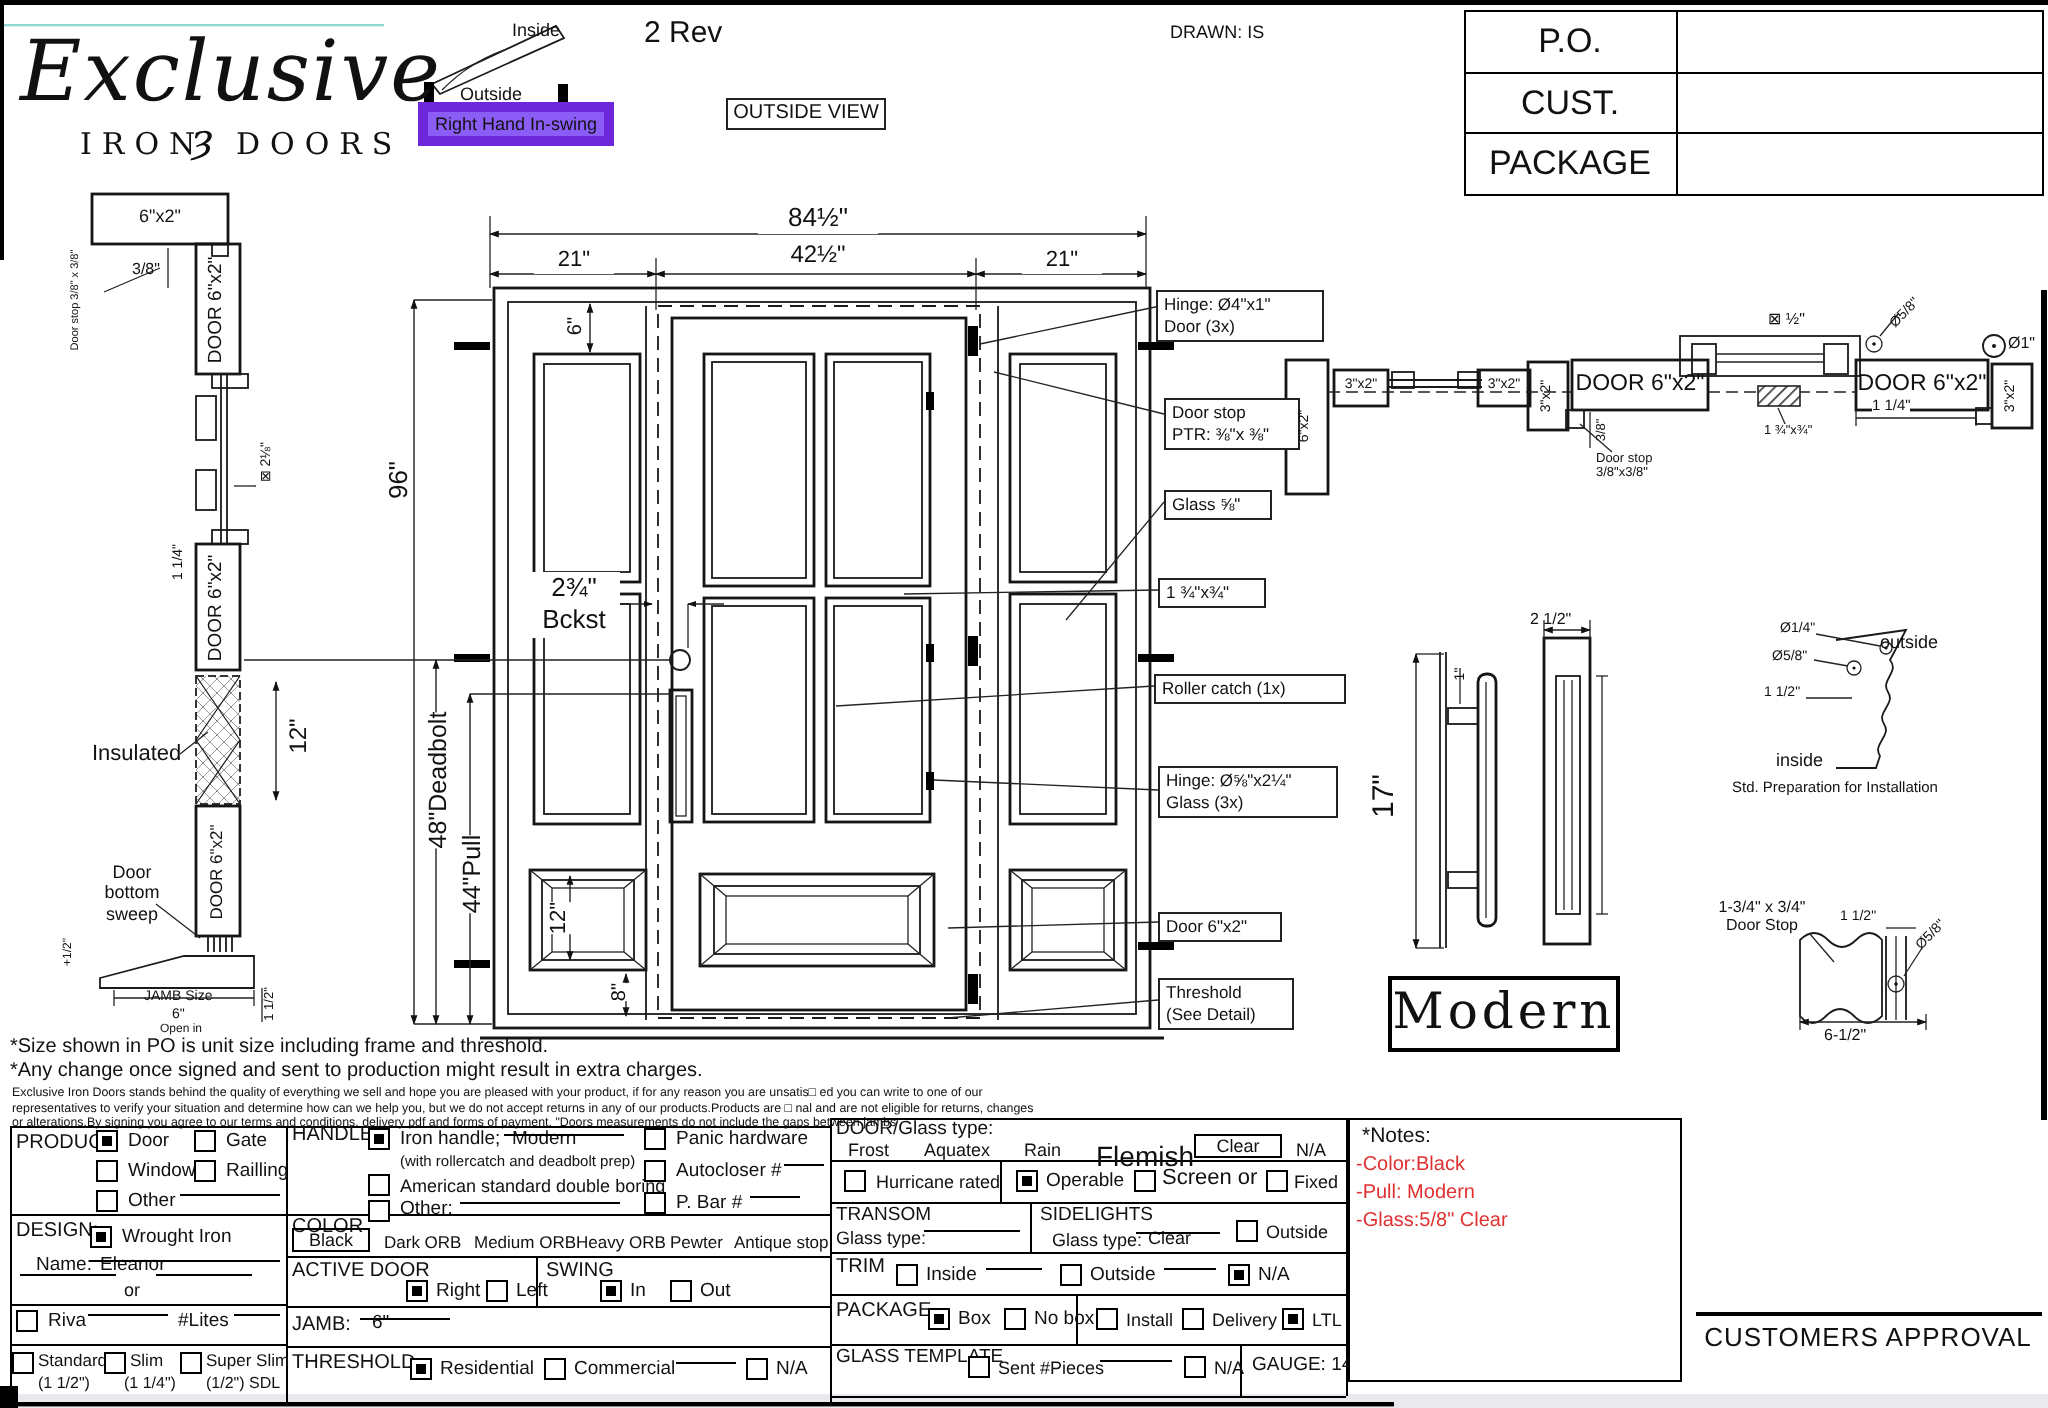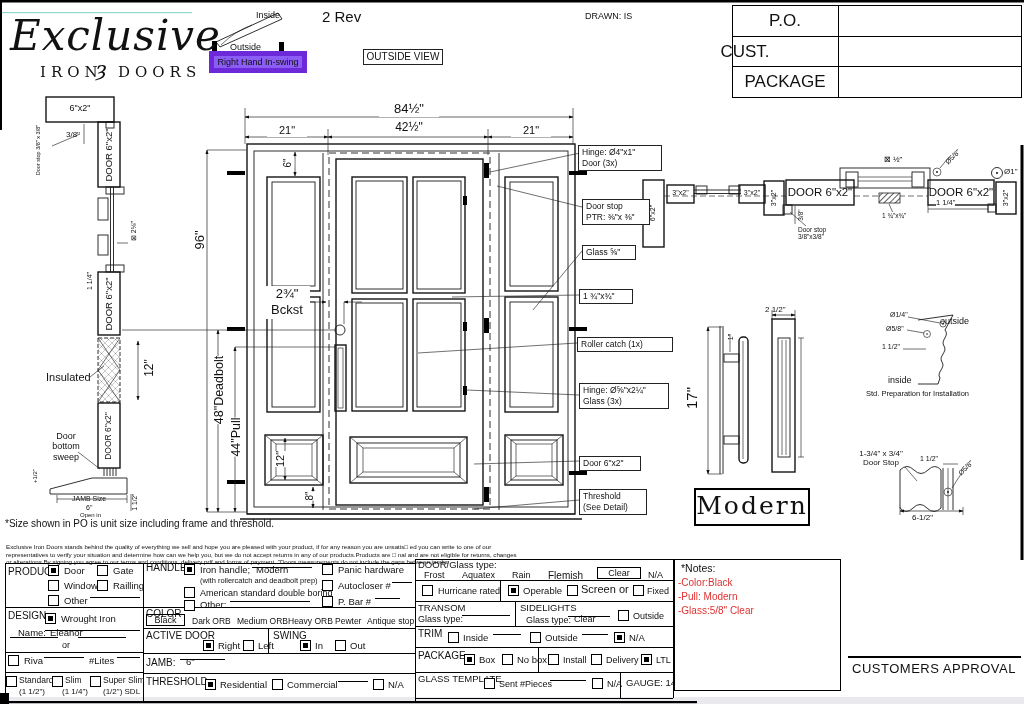--- a/index.html
+++ b/index.html
@@ -251,21 +251,21 @@
 <div class="lb c" style="left:209px;top:51px;width:88px;border:5px solid #6d28d9;font-size:9px;padding:1px 0;background:#8b5cf6">Right Hand In-swing</div>
 <div class="lb" style="left:322px;top:8px;font-size:15px">2 Rev</div>
 <div class="lb c" style="left:363px;top:49px;width:78px;border:1px solid #222;font-size:10px;padding:1px 0">OUTSIDE VIEW</div>
 <div class="lb" style="left:585px;top:11px;font-size:9px">DRAWN: IS</div>
 
 <div class="bx" style="left:732px;top:5px;width:290px;height:93px;border-width:1.6px"></div>
 <div class="vl" style="left:838px;top:5px;height:93px;width:1.4px"></div>
 <div class="hl" style="left:732px;top:36px;width:290px;height:1.4px"></div>
 <div class="hl" style="left:732px;top:66px;width:290px;height:1.4px"></div>
 <div class="lb c" style="left:732px;top:11px;width:106px;font-size:17px">P.O.</div>
-<div class="lb c" style="left:692px;top:42px;width:106px;font-size:17px">CUST.</div>
+<div class="lb c" style="left:732px;top:42px;width:106px;font-size:17px">CUST.</div>
 <div class="lb c" style="left:838px;top:41px;width:184px;font-size:17px"></div>
 <div class="lb c" style="left:732px;top:72px;width:106px;font-size:17px">PACKAGE</div>
 <div class="lb c" style="left:838px;top:71px;width:184px;font-size:17px"></div>
 
 <div class="lb c" style="left:51px;top:103px;width:58px;font-size:9px">6"x2"</div>
 <div class="lb" style="left:66px;top:130px;font-size:8px">3/8"</div>
 <div class="lb rv c" style="left:38px;top:150px;font-size:5.5px">Door stop
 3/8" x 3/8"</div>
 <div class="lb rv" style="left:109px;top:155px;font-size:9.5px">DOOR 6"x2"</div>
 <div class="lb rv" style="left:109px;top:304px;font-size:9.5px">DOOR 6"x2"</div>
@@ -335,20 +335,21 @@
 <div class="lb" style="left:940px;top:316px;font-size:9px">outside</div>
 <div class="lb" style="left:888px;top:375px;font-size:9px">inside</div>
 <div class="lb" style="left:866px;top:390px;font-size:7.5px;white-space:nowrap">Std. Preparation for Installation</div>
 <div class="lb c" style="left:852px;top:449px;width:58px;font-size:8px">1-3/4" x 3/4"
 Door Stop</div>
 <div class="lb" style="left:920px;top:455px;font-size:7px;background:#fff">1 1/2"</div>
 <div class="lb r45" style="left:966px;top:468px;font-size:7px">Ø5/8"</div>
 <div class="lb" style="left:912px;top:513px;font-size:8px;background:#fff">6-1/2"</div>
 
 <div class="lb" style="left:5px;top:518px;font-size:10px">*Size shown in PO is unit size including frame and threshold.</div>
+<div class="lb" style="left:5px;top:530px;font-size:10px">*Any change once signed and sent to production might result in extra charges.</div>
 <div class="lb" style="left:6px;top:543px;font-size:6.2px;white-space:nowrap">Exclusive Iron Doors stands behind the quality of everything we sell and hope you are pleased with your product, if for any reason you are unsatis□ ed you can write to one of our</div>
 <div class="lb" style="left:6px;top:550.5px;font-size:6.2px;white-space:nowrap">representatives to verify your situation and determine how can we help you, but we do not accept returns in any of our products.Products are □ nal and are not eligible for returns, changes</div>
 <div class="lb" style="left:6px;top:558px;font-size:6.2px;white-space:nowrap">or alterations.By signing you agree to our terms and conditions, delivery pdf and forms of payment. "Doors measurements do not include the gaps between jambs</div>
 
 <div class="hl" style="left:5px;top:563px;width:410px"></div>
 <div class="hl" style="left:415px;top:559px;width:258px"></div>
 <div class="hl" style="left:5px;top:702px;width:410px"></div>
 <div class="hl" style="left:5px;top:607px;width:410px"></div>
 <div class="hl" style="left:5px;top:652px;width:138px"></div>
 <div class="hl" style="left:5px;top:672px;width:138px"></div>
@@ -457,21 +458,21 @@
 <span class="cb" style="left:272px;top:679px"></span>
 <div class="lb" style="left:287px;top:680px;font-size:9.5px">Commercial</div>
 <div class="ul" style="left:338px;top:680px;width:30px"></div>
 <span class="cb" style="left:373px;top:679px"></span>
 <div class="lb" style="left:388px;top:680px;font-size:9.5px">N/A</div>
 
 <div class="lb" style="left:418px;top:560px;font-size:9.5px">DOOR/Glass type:</div>
 <div class="lb" style="left:424px;top:570px;font-size:9px">Frost</div>
 <div class="lb" style="left:462px;top:570px;font-size:9px">Aquatex</div>
 <div class="lb" style="left:512px;top:570px;font-size:9px">Rain</div>
-<div class="lb" style="left:548px;top:570px;font-size:10px">Flemish</div>
+<div class="lb" style="left:548px;top:570px;font-size:14px">Flemish</div>
 <div class="lb c" style="left:597px;top:567px;width:42px;border:1.5px solid #000;font-size:9px">Clear</div>
 <div class="lb" style="left:648px;top:570px;font-size:9px">N/A</div>
 
 <span class="cb" style="left:422px;top:585px"></span>
 <div class="lb" style="left:438px;top:586px;font-size:9px">Hurricane rated</div>
 <span class="cb k" style="left:508px;top:585px"></span>
 <div class="lb" style="left:523px;top:586px;font-size:9.5px">Operable</div>
 <span class="cb" style="left:567px;top:585px"></span>
 <div class="lb" style="left:581px;top:583px;font-size:11px">Screen or</div>
 <span class="cb" style="left:633px;top:585px"></span>

